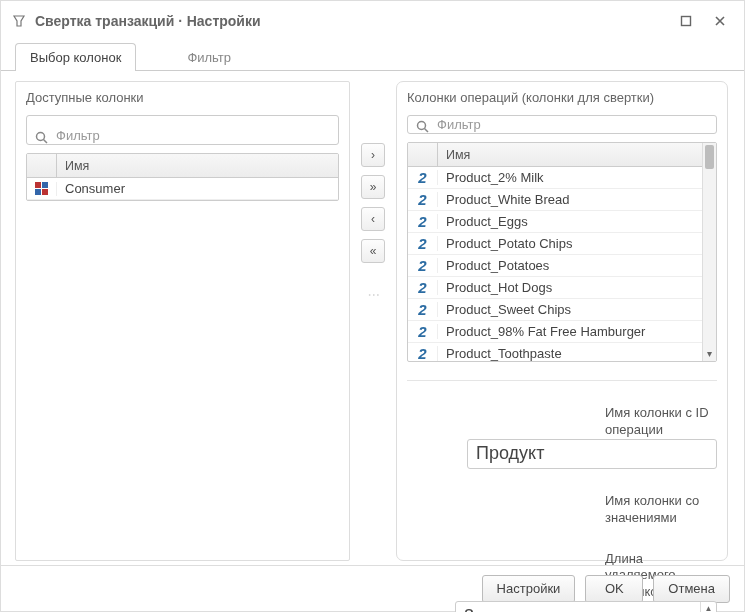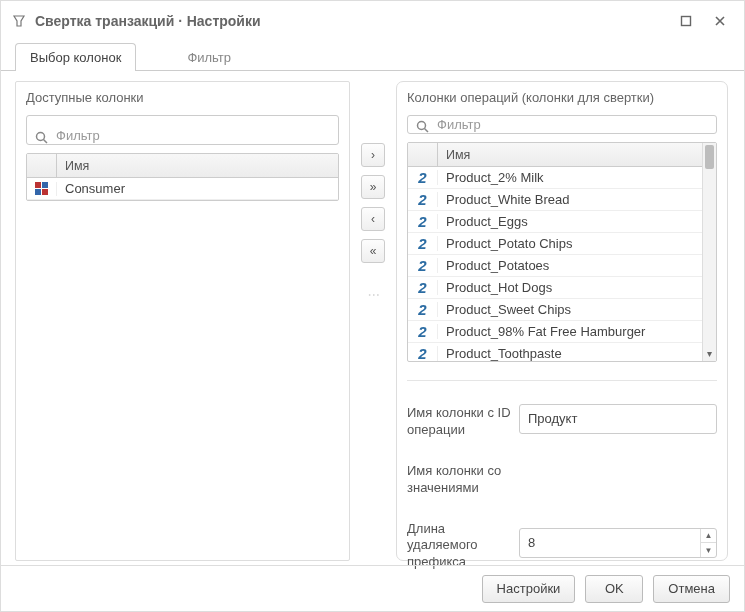--- a/index.html
+++ b/index.html
@@ -153,26 +153,26 @@
     border:1px solid #ccc;
     background:linear-gradient(#fdfdfd,#efefef);
     border-radius:3px;
     display:flex; align-items:center; justify-content:center;
     font-size:12px; color:#555;
     cursor:pointer;
   }
   .grip { margin-top:18px; color:#bbb; font-size:12px; line-height:3px; letter-spacing:1px; writing-mode:vertical-rl;}
   
   .form { margin-top:18px; border-top:1px solid #e5e5e5; padding-top:18px;}
-  .frow { display:flex; align-items:center; margin-bottom:18px;}
+  .frow { display:flex; align-items:flex-end; margin-bottom:18px;flex-direction:column;}
   .frow label { width:112px; color:#555; font-size:13px; line-height:1.3; padding-top:6px;}
   .frow .control { flex:1;}
   .tinput {
     width:100%; height:30px; border:1px solid #ccc; border-radius:3px; padding:0 8px;
-    font-size:13px; color:#444;
+    font-size:18px; color:#444;
   }
   .spinwrap { position:relative;}
   .spinwrap .spins { position:absolute; right:1px; top:1px; bottom:1px; width:16px; display:flex; flex-direction:column;}
   .spinwrap .sp { flex:1; display:flex; align-items:center; justify-content:center; font-size:8px; color:#666; border-left:1px solid #ddd; cursor:pointer;}
   .spinwrap .sp:first-child{ border-bottom:1px solid #ddd;}
   
   .footer {
     border-top:1px solid #ddd;
     height:46px;
     display:flex;

